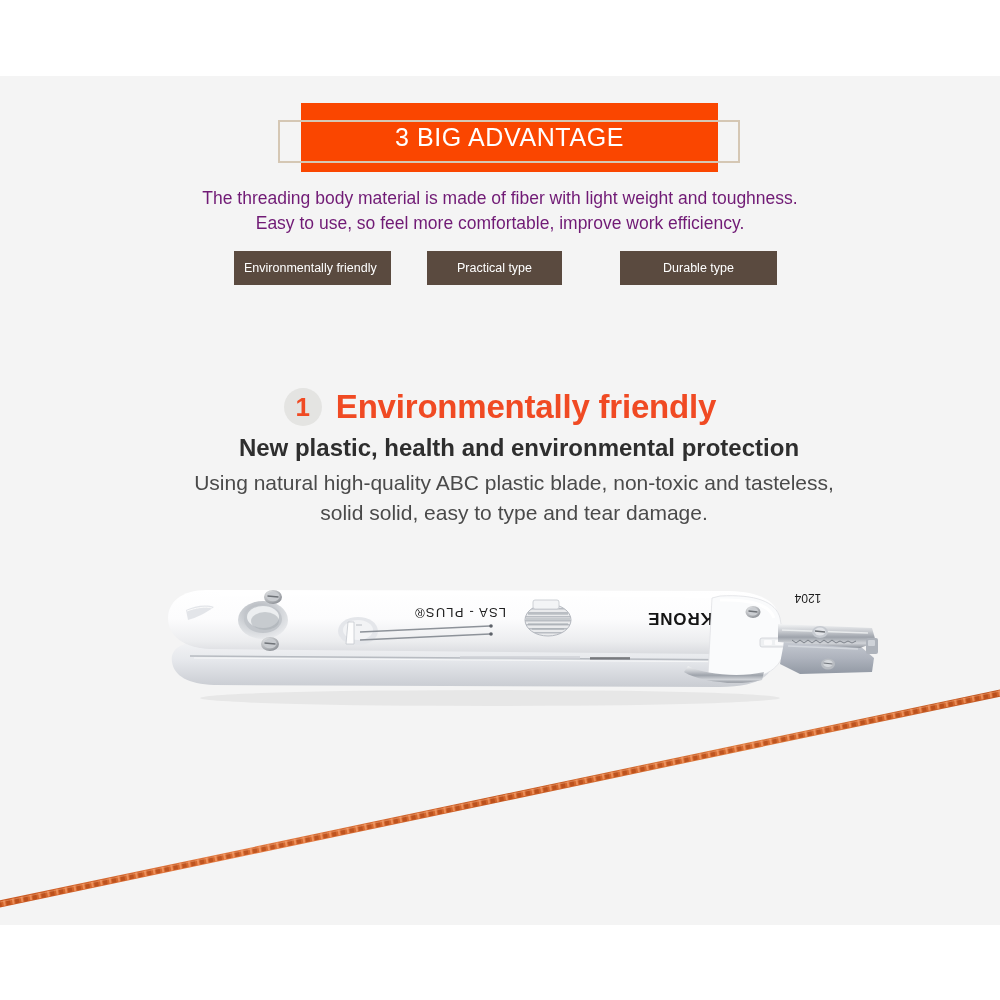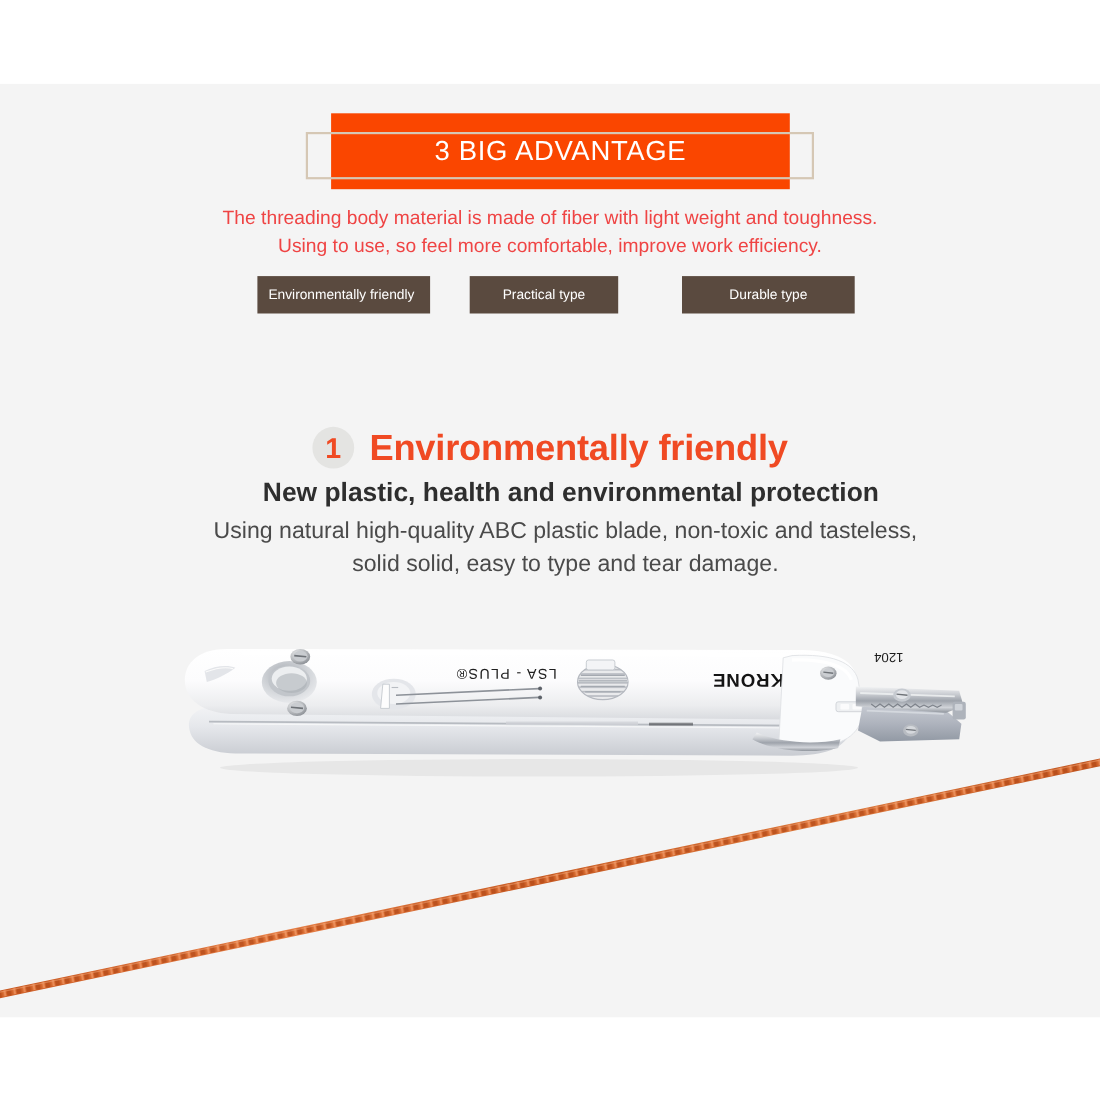--- a/index.html
+++ b/index.html
@@ -81,21 +81,21 @@
     border-radius: 28px;
   }
 
   
   .intro {
     position: absolute;
     left: 0;
     top: 186px;
     width: 1000px;
     text-align: center;
-    color: #ef4444;
+    color: #701a75;
     font-size: 17.5px;
     line-height: 25px;
     font-weight: 400;
   }
   .intro div { white-space: nowrap; }
 
   
   .chips {
     position: absolute;
     left: 0;
@@ -216,21 +216,21 @@
   <div class="band-bottom"></div>
 
   <div class="banner-wrap">
     <div class="banner-orange"></div>
     <div class="banner-outline"></div>
     <div class="banner-title">3 BIG ADVANTAGE</div>
   </div>
 
   <div class="intro">
     <div>The threading body material is made of fiber with light weight and toughness.</div>
-    <div>Using to use, so feel more comfortable, improve work efficiency.</div>
+    <div>Easy to use, so feel more comfortable, improve work efficiency.</div>
   </div>
 
   <div class="chips">
     <div class="chip chip-1">
       <span>Environmentally friendly</span>
     </div>
     <div class="chip chip-2">
       <span>Practical type</span>
     </div>
     <div class="chip chip-3">

